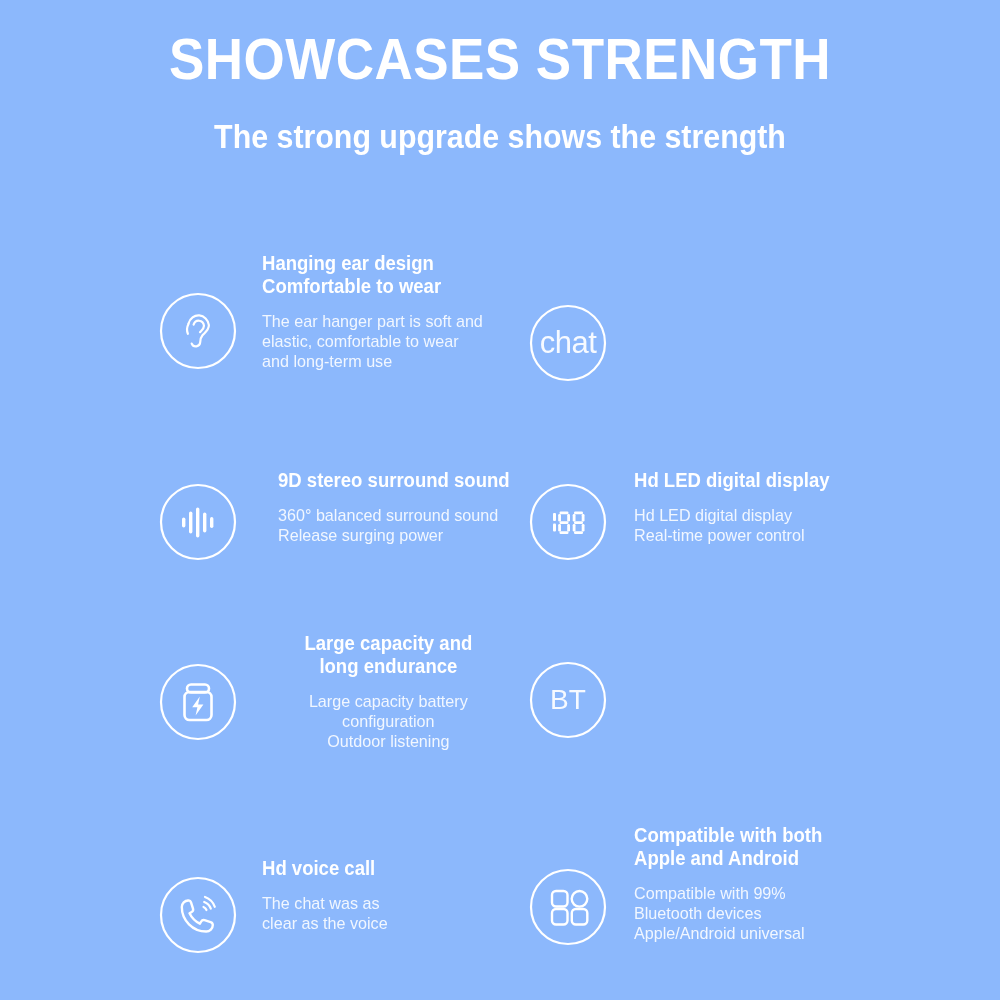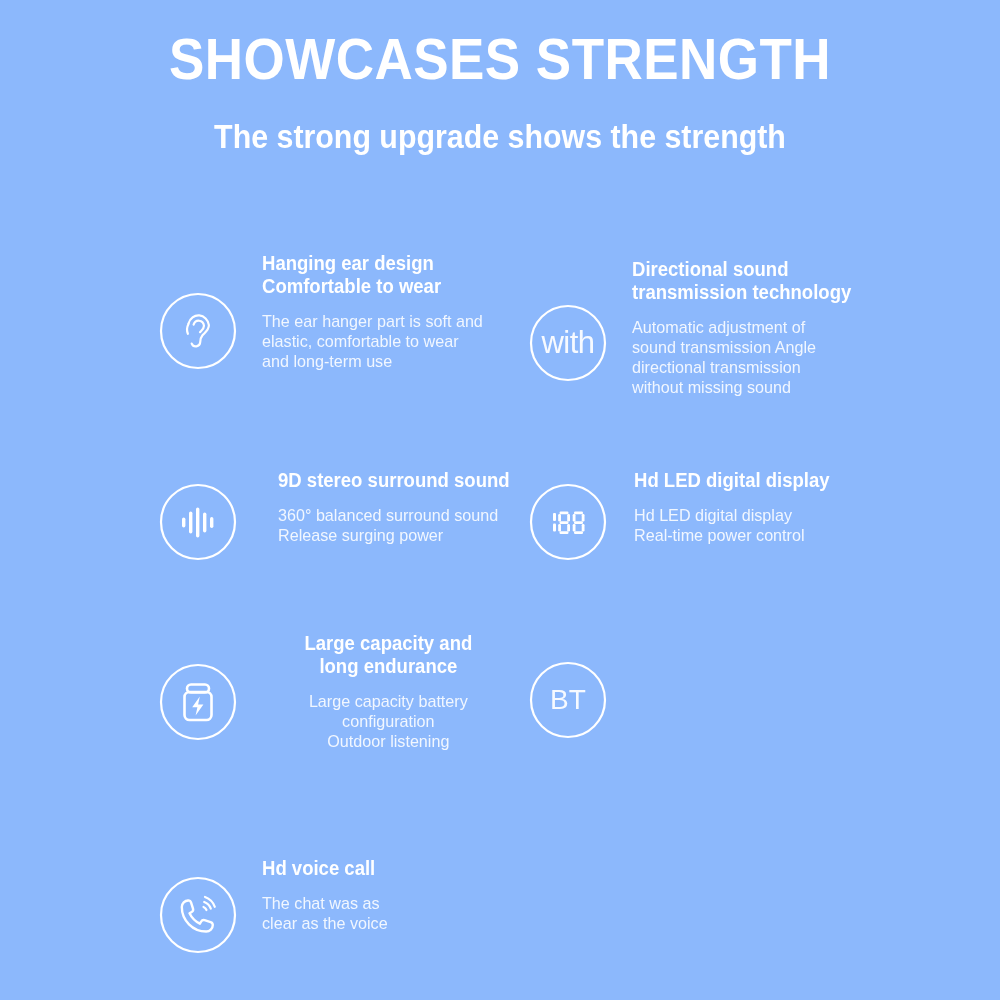--- a/index.html
+++ b/index.html
@@ -182,29 +182,21 @@
 elastic, comfortable to wear
 and long-term use</p>
       </div>
     </div>
 
     <div class="feature feat-1">
       <div class="icon-wrap">
         <svg viewBox="0 0 80 80" aria-hidden="true">
           <circle cx="40" cy="40" r="37" fill="none" stroke="#ffffff" stroke-width="2.2"></circle>
         </svg>
-        <span class="glyph-text glyph-wifi">with</span>
-      </div>
-      <div class="texts">
-        <p class="f-title">Directional sound
-transmission technology</p>
-        <p class="f-body">Automatic adjustment of
-sound transmission Angle
-directional transmission
-without missing sound</p>
+        <span class="glyph-text glyph-wifi">chat</span>
       </div>
     </div>
 
     <div class="feature feat-2">
       <div class="icon-wrap">
         <svg viewBox="0 0 80 80" aria-hidden="true">
           <circle cx="40" cy="40" r="37" fill="none" stroke="#ffffff" stroke-width="2.2"></circle>
           <g fill="#ffffff">
             <rect x="24.0" y="35.5" width="3.4" height="10" rx="1.7"></rect>
             <rect x="31.0" y="29.5" width="3.4" height="22" rx="1.7"></rect>
@@ -296,15 +288,33 @@
           <path d="M47.0 22.0 a16.4 16.4 0 0 1 9.8 9.8" fill="none" stroke="#ffffff" stroke-width="2.2" stroke-linecap="round"></path>
         </svg>
       </div>
       <div class="texts">
         <p class="f-title">Hd voice call</p>
         <p class="f-body">The chat was as
 clear as the voice</p>
       </div>
     </div>
 
+    <div class="feature feat-7">
+      <div class="icon-wrap">
+        <svg viewBox="0 0 80 80" aria-hidden="true">
+          <circle cx="40" cy="40" r="37" fill="none" stroke="#ffffff" stroke-width="2.2"></circle>
+          <rect x="24.0" y="24.0" width="15.5" height="15.5" rx="4.0" fill="none" stroke="#ffffff" stroke-width="2.4"></rect>
+          <circle cx="51.5" cy="31.8" r="7.8" fill="none" stroke="#ffffff" stroke-width="2.4"></circle>
+          <rect x="24.0" y="42.0" width="15.5" height="15.5" rx="4.0" fill="none" stroke="#ffffff" stroke-width="2.4"></rect>
+          <rect x="43.8" y="42.0" width="15.5" height="15.5" rx="4.0" fill="none" stroke="#ffffff" stroke-width="2.4"></rect>
+        </svg>
+      </div>
+      <div class="texts">
+        <p class="f-title">Compatible with both
+Apple and Android</p>
+        <p class="f-body">Compatible with 99%
+Bluetooth devices
+Apple/Android universal</p>
+      </div>
+    </div>
 
   </div>
 </div>
 
 </body></html>

